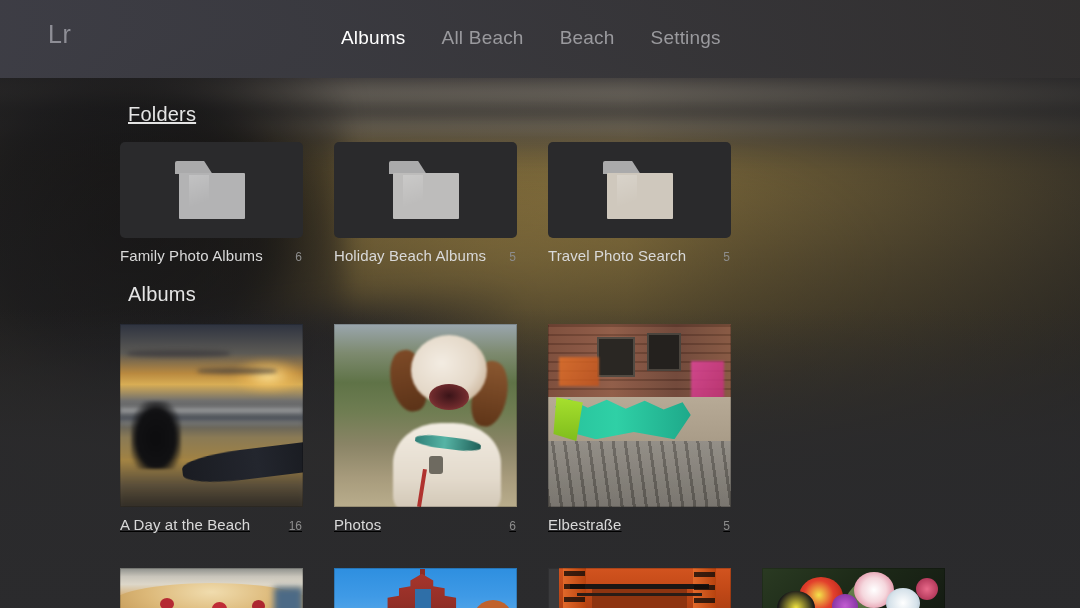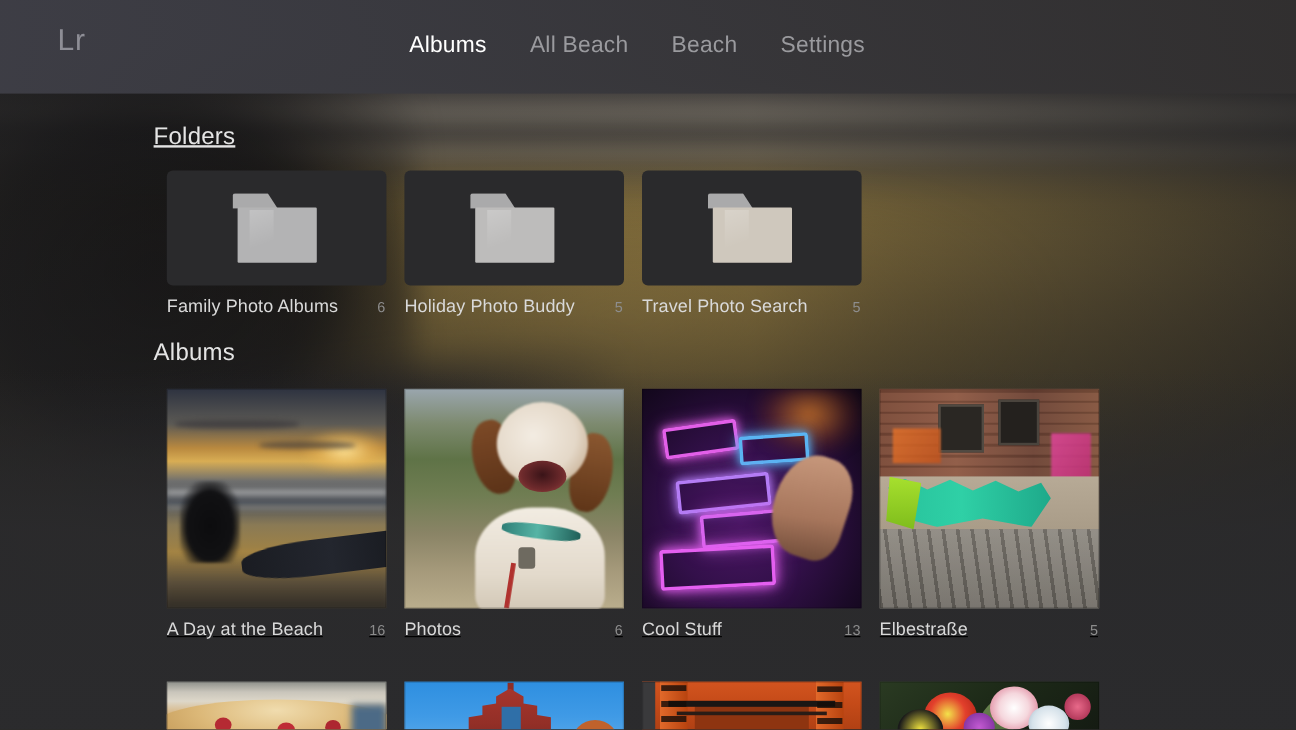--- a/index.html
+++ b/index.html
@@ -120,21 +120,21 @@
     z-index: 10;
   }
   .section-title {
     position: absolute; left: 128px;
     font-size: 20px; color: #e4e4e4; font-weight: 400; letter-spacing: 0.2px;
   }
   #folders-title { top: 25px; text-decoration: underline; }
   #albums-title  { top: 205px; }
 
   .row {
-    position: absolute; left: 139px; display: flex; gap: 15px;
+    position: absolute; left: 120px; display: flex; gap: 31px;
   }
   #folders-row { top: 64px; }
   #albums-row  { top: 246px; text-decoration: underline; }
   #albums-row2 { top: 490px; }
 
   
   .folder-card { width: 183px; }
   .folder-tile {
     width: 183px; height: 96px; border-radius: 5px;
     background: #2a2a2c;
@@ -361,21 +361,21 @@
 
       <div class="folder-card">
         <div class="folder-tile">
           <div class="folder-glyph">
             <div class="folder-tab"></div>
               <div class="folder-body mid"></div>
               <div class="folder-sheen"></div>
           </div>
         </div>
         <div class="caption">
-          <span class="caption-name">Holiday Photo Buddy</span>
+          <span class="caption-name">Holiday Beach Albums</span>
           <span class="caption-count">5</span>
         </div>
       </div>
 
       <div class="folder-card">
         <div class="folder-tile">
           <div class="folder-glyph">
             <div class="folder-tab"></div>
               <div class="folder-body warm"></div>
               <div class="folder-sheen"></div>
@@ -422,36 +422,20 @@
           <div class="tag"></div>
             <div class="leash"></div>
           <div class="thumb-shade"></div>
         </div>
         <div class="caption">
           <span class="caption-name">Photos</span>
           <span class="caption-count">6</span>
         </div>
       </div>
 
-      <div class="album-card">
-        <div class="album-thumb t-neon">
-          <div class="warm"></div>
-          <div class="g g1"></div>
-            <div class="g g2"></div>
-            <div class="g g3"></div>
-          <div class="g g4"></div>
-            <div class="g g5"></div>
-            <div class="hand"></div>
-          <div class="thumb-shade"></div>
-        </div>
-        <div class="caption">
-          <span class="caption-name">Cool Stuff</span>
-          <span class="caption-count">13</span>
-        </div>
-      </div>
 
       <div class="album-card">
         <div class="album-thumb t-graf">
           <div class="brick"></div>
             <div class="win1"></div>
             <div class="win2"></div>
           <div class="tagOr"></div>
             <div class="tagPink"></div>
           <div class="band"></div>
             <div class="tagA"></div>

